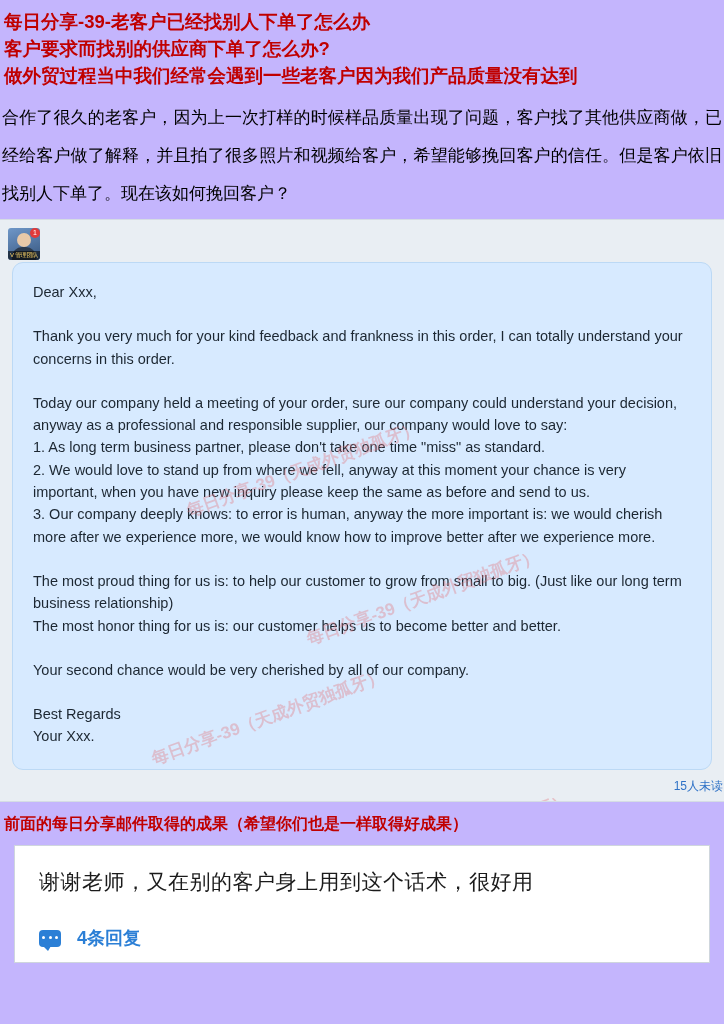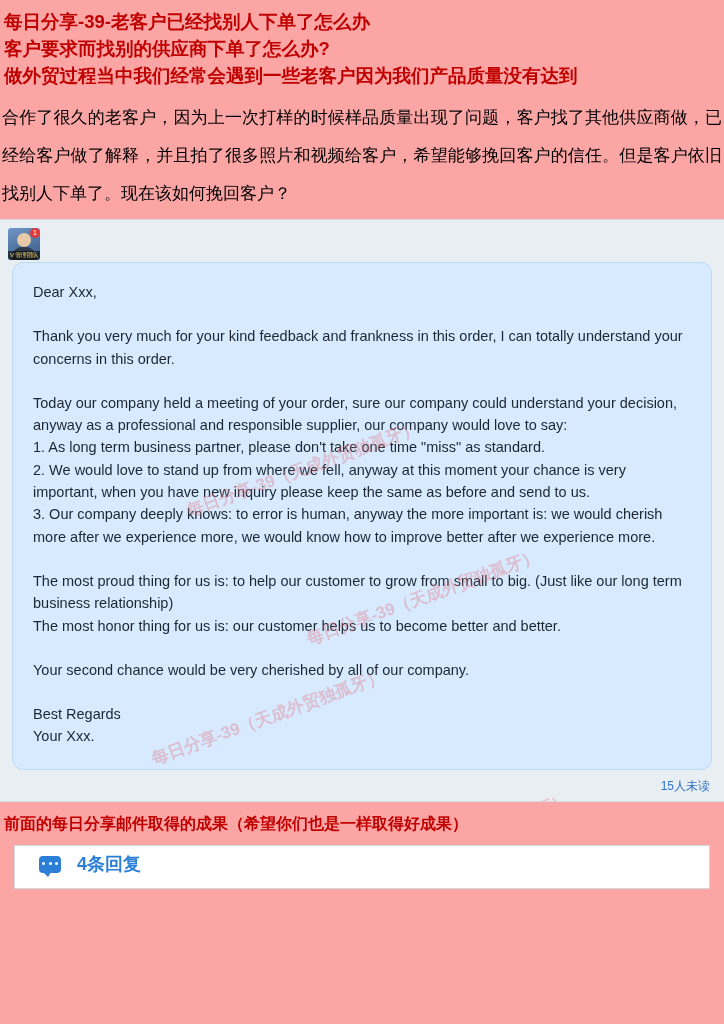--- a/index.html
+++ b/index.html
@@ -7,21 +7,21 @@
     margin: 0; padding: 0;
     width: 724px; height: 1024px;
     background: #ffffff;
     font-family: "Liberation Sans", sans-serif;
   }
   .page {
     position: relative;
     width: 724px;
     height: 1024px;
     overflow: hidden;
-    background: #fca5a5;
+    background: #c4b5fd;
   }
 
   
   .headline {
     padding: 8px 4px 0 4px;
   }
   .headline-line {
     color: #c00000;
     font-weight: bold;
     font-size: 18.5px;
@@ -127,21 +127,21 @@
     height: 508px;
     overflow: hidden;
     position: relative;
     z-index: 1;
   }
   .bubble p { margin: 0; }
   .bubble .blank { height: 22px; }
 
   .unread {
     position: absolute;
-    right: 14px;
+    right: 1px;
     bottom: 6px;
     font-size: 12px;
     color: #2f72c6;
   }
 
   
   .wm {
     position: absolute;
     color: rgba(226, 120, 130, 0.38);
     font-size: 17px;
@@ -269,20 +269,21 @@
     <div class="wm wm-2">每日分享-39（天成外贸独孤牙）</div>
     <div class="wm wm-3">每日分享-39（天成外贸独孤牙）</div>
     <div class="wm wm-4">每日分享-39（天成外贸独孤牙）</div>
 
     <div class="unread">15人未读</div>
   </div>
 
   <div class="result-title">前面的每日分享邮件取得的成果（希望你们也是一样取得好成果）</div>
 
   <div class="feedback">
+    <div class="feedback-text">谢谢老师，又在别的客户身上用到这个话术，很好用</div>
     <div class="feedback-footer">
       <span class="comment-icon">
         <span class="dots">
             <i></i>
             <i></i>
             <i></i>
           </span>
       </span>
       <span class="reply-count">4条回复</span>
     </div>

